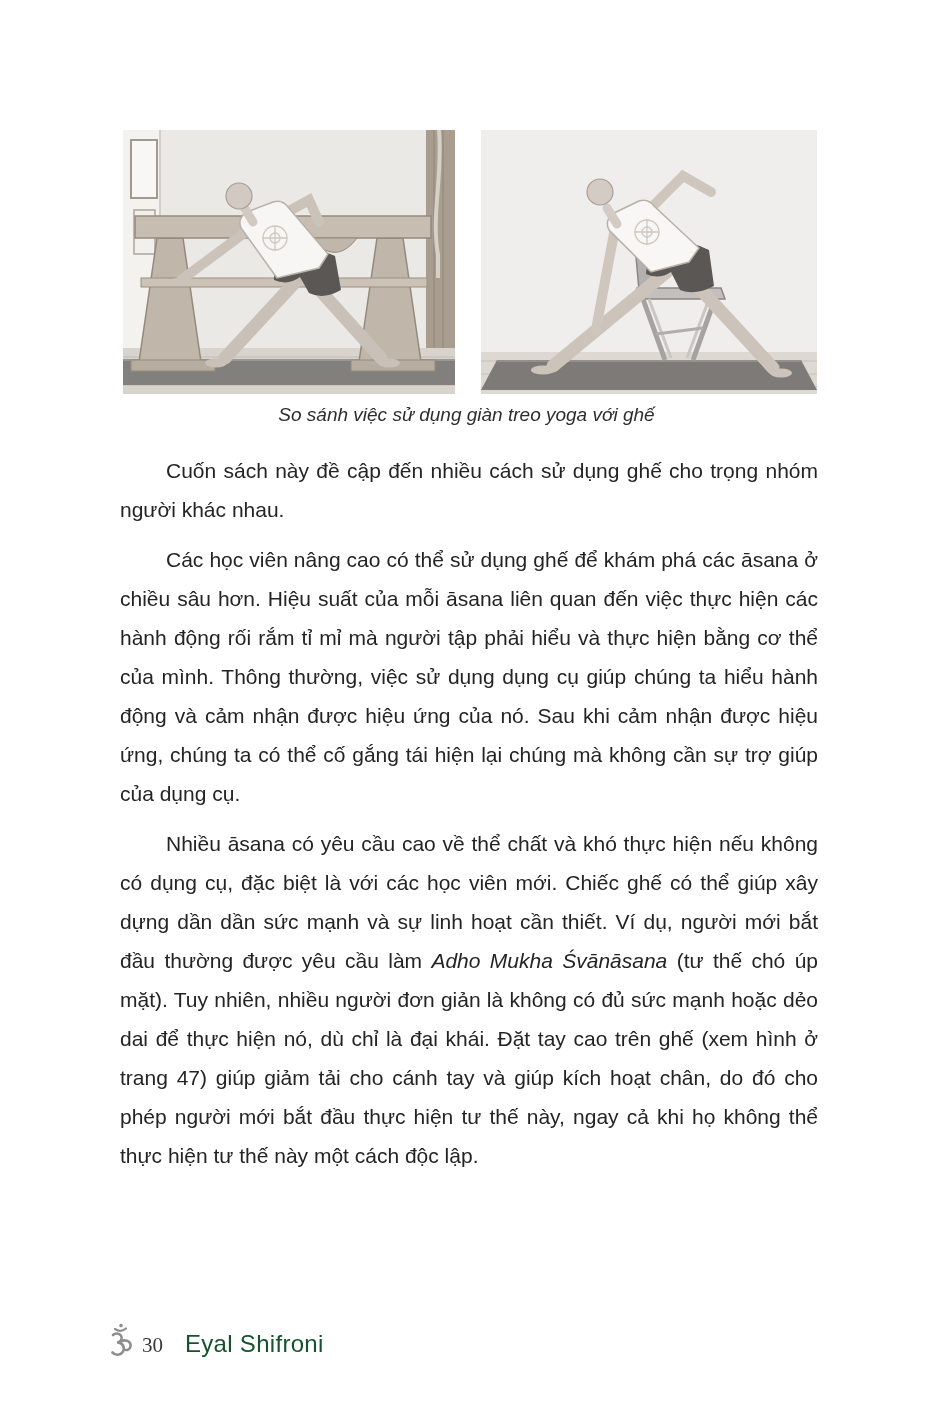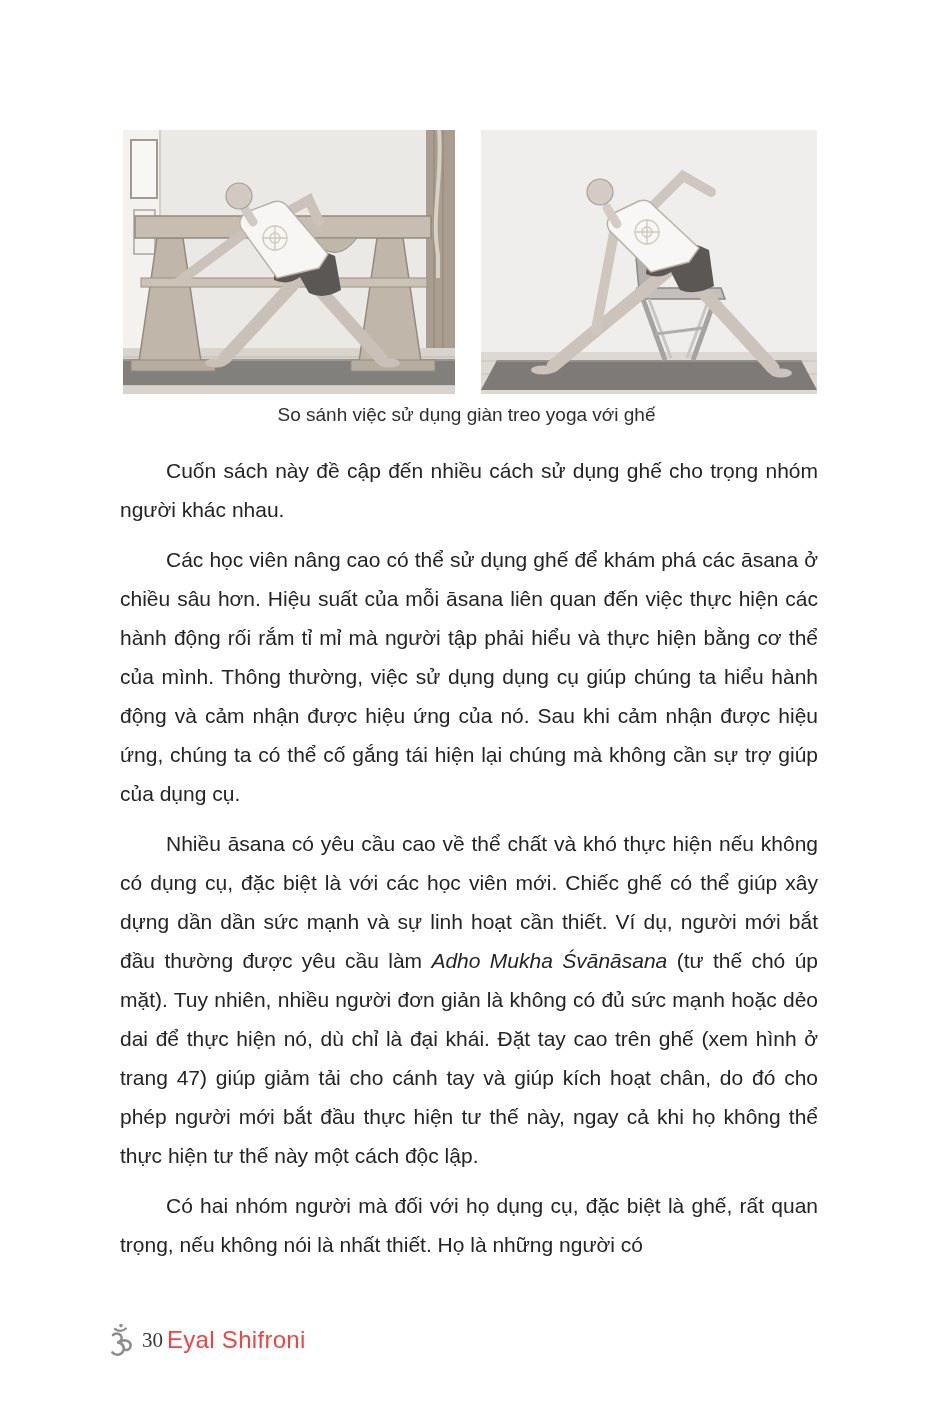--- a/index.html
+++ b/index.html
@@ -14,48 +14,48 @@
   
   .figures-row{
     position:absolute; top:130px; left:123px;
     display:flex; gap:26px;
   }
   .figures-row figure{margin:0; line-height:0;}
   .photo{display:block;}
   .caption{
     position:absolute; top:404px; left:0; width:933px;
     text-align:center;
-    font-size:19px; color:#2d2d2d;
+    font-size:19px; font-style:italic; color:#2d2d2d;
   }
   
   .article{
     position:absolute; top:451px; left:120px; width:698px;
   }
   .para{
     margin:0 0 11px 0;
     font-size:21px;
     line-height:39px;
     text-align:justify;
     text-indent:46px;
     color:#242424;
   }
   .para .b{font-weight:normal;}
   .para .i{font-style:italic;}
   
   .footer{
     position:absolute; left:106px; top:1322px;
-    display:flex; align-items:center;
+    display:flex; align-items:flex-end;
   }
   .om-wrap{width:30px; height:36px; align-self:center; margin-right:6px;}
   .pagenum{
     font-family:"Liberation Serif", serif;
     font-size:21px; color:#3a3a3a;
   }
   .author{
-    font-size:24px; color:#ef4444; margin-left:4px; letter-spacing:.3px;
+    font-size:24px; color:#14532d; margin-left:22px; letter-spacing:.3px;
   }
 </style>
 </head>
 <body>
 
 <div class="page">
 
   <div class="figures-row">
 
     <figure>
@@ -167,21 +167,20 @@
       </svg>
     </figure>
   </div>
 
   <div class="caption">So sánh việc sử dụng giàn treo yoga với ghế</div>
 
   <div class="article">
       <p class="para"><span>Cuốn sách này đề cập đến nhiều cách sử dụng ghế cho trọng nhóm người khác nhau.</span></p>
       <p class="para"><span>Các học viên </span><span class="b">nâng cao</span><span> có thể sử dụng ghế để khám phá các āsana ở chiều sâu hơn. Hiệu suất của mỗi āsana liên quan đến việc thực hiện các hành động rối rắm tỉ mỉ mà người tập phải hiểu và thực hiện bằng cơ thể của mình. Thông thường, việc sử dụng dụng cụ giúp chúng ta hiểu hành động và cảm nhận được hiệu ứng của nó. Sau khi cảm nhận được hiệu ứng, chúng ta có thể cố gắng tái hiện lại chúng mà không cần sự trợ giúp của dụng cụ.</span></p>
       <p class="para"><span>Nhiều āsana có yêu cầu cao về thể chất và khó thực hiện nếu không có dụng cụ, đặc biệt là với các học viên mới. Chiếc ghế có thể giúp xây dựng dần dần sức mạnh và sự linh hoạt cần thiết. Ví dụ, người mới bắt đầu thường được yêu cầu làm </span><span class="i">Adho Mukha Śvānāsana</span><span> (tư thế chó úp mặt). Tuy nhiên, nhiều người đơn giản là không có đủ sức mạnh hoặc dẻo dai để thực hiện nó, dù chỉ là đại khái. Đặt tay cao trên ghế (xem hình ở trang 47) giúp giảm tải cho cánh tay và giúp kích hoạt chân, do đó cho phép người mới bắt đầu thực hiện tư thế này, ngay cả khi họ không thể thực hiện tư thế này một cách độc lập.</span></p>
-      <p class="para"><span>Có hai nhóm người mà đối với họ dụng cụ, đặc biệt là ghế, rất quan trọng, nếu không nói là nhất thiết. Họ là </span><span class="b">những người có</span></p>
     </div>
 
   <div class="footer">
     <span class="om-wrap">
       <svg width="30" height="36" viewBox="0 0 30 34">
         <g fill="none" stroke="#8e8e8e" stroke-width="2.6" stroke-linecap="round">
 
           <path d="M9,6 Q14.5,10 20,5.5" stroke-width="2.2"></path>
           <circle cx="15" cy="2.6" r="1.8" fill="#8e8e8e" stroke="none"></circle>
 

